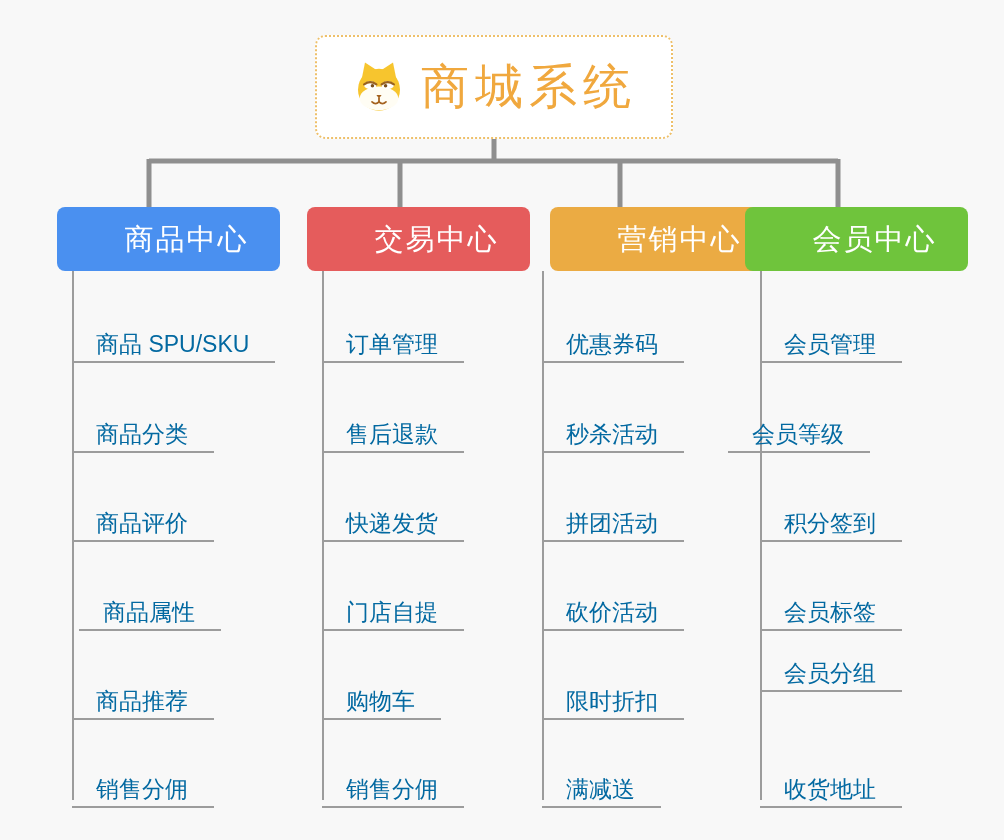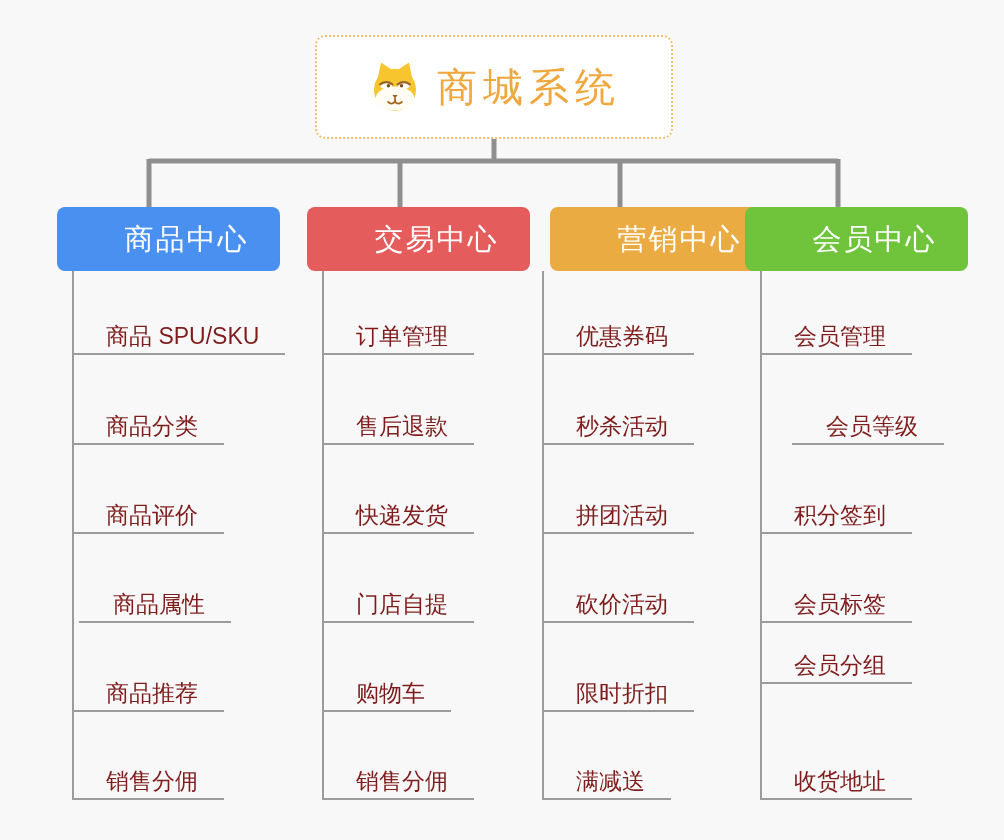--- a/index.html
+++ b/index.html
@@ -38,21 +38,21 @@
     gap: 14px;
     cursor: pointer;
   }
   .root-node .dog {
     width: 56px;
     height: 56px;
     flex: 0 0 auto;
     display: block;
   }
   .root-title {
-    font-size: 40px;
+    font-size: 48px;
     letter-spacing: 6px;
     color: #f0a83e;
     white-space: nowrap;
   }
   .branch-box {
     position: absolute;
     top: 207px;
     width: 187px;
     height: 64px;
     border-radius: 8px;
@@ -68,27 +68,28 @@
   .trunk {
     position: absolute;
     width: 2px;
     background: #9c9c9c;
   }
   .leaf {
     position: absolute;
     height: 36px;
     line-height: 34px;
     box-sizing: border-box;
-    padding-left: 34px;
+    padding-left: 24px;
     padding-right: 26px;
     border-bottom: 2px solid #9c9c9c;
     font-size: 23px;
-    color: #7f1d1d;
+    color: #0369a1;
     white-space: nowrap;
     cursor: pointer;
+    margin-top: 8px;
   }
 </style>
 </head>
 <body>
 
 <div class="canvas">
 
   <svg class="connectors" viewBox="0 0 1004 840" xmlns="http://www.w3.org/2000/svg">
     <g stroke="#8f8f8f" stroke-width="5" fill="none">
       <path d="M494,139 L494,161"></path>
@@ -140,19 +141,19 @@
       <div class="trunk" style="left: 542px; top: 271px; height: 529px;"></div>
       <div class="leaf" style="left: 542px; top: 319px;">优惠券码</div>
       <div class="leaf" style="left: 542px; top: 409px;">秒杀活动</div>
       <div class="leaf" style="left: 542px; top: 498px;">拼团活动</div>
       <div class="leaf" style="left: 542px; top: 587px;">砍价活动</div>
       <div class="leaf" style="left: 542px; top: 676px;">限时折扣</div>
       <div class="leaf" style="left: 542px; top: 764px;">满减送</div>
       <div class="branch-box" style="left: 745px; background: rgb(111, 196, 60);">会员中心</div>
       <div class="trunk" style="left: 760px; top: 271px; height: 529px;"></div>
       <div class="leaf" style="left: 760px; top: 319px;">会员管理</div>
-      <div class="leaf" style="left: 792px; top: 409px;">会员等级</div>
+      <div class="leaf" style="left: 728px; top: 409px;">会员等级</div>
       <div class="leaf" style="left: 760px; top: 498px;">积分签到</div>
       <div class="leaf" style="left: 760px; top: 587px;">会员标签</div>
       <div class="leaf" style="left: 760px; top: 648px; text-align: right;">会员分组</div>
       <div class="leaf" style="left: 760px; top: 764px;">收货地址</div>
     </div>
 </div>
 
 </body></html>

